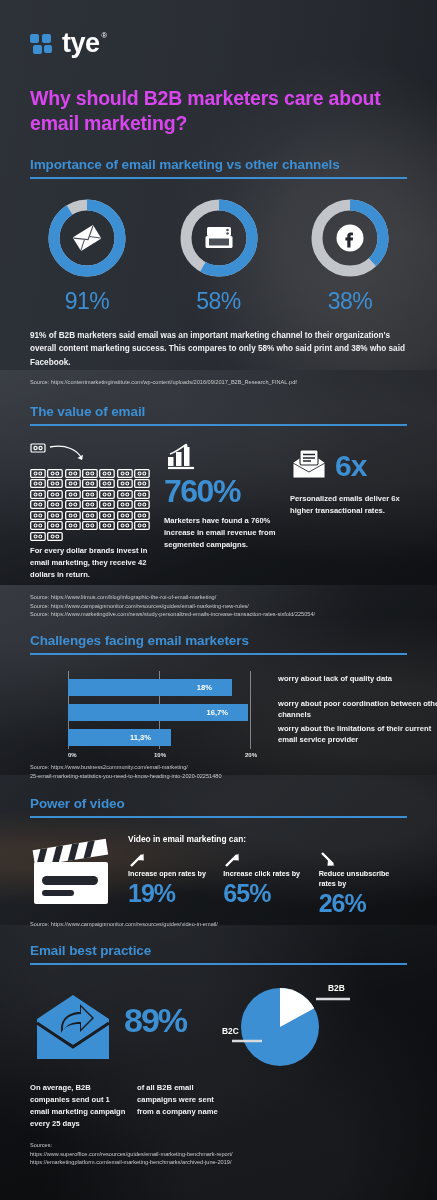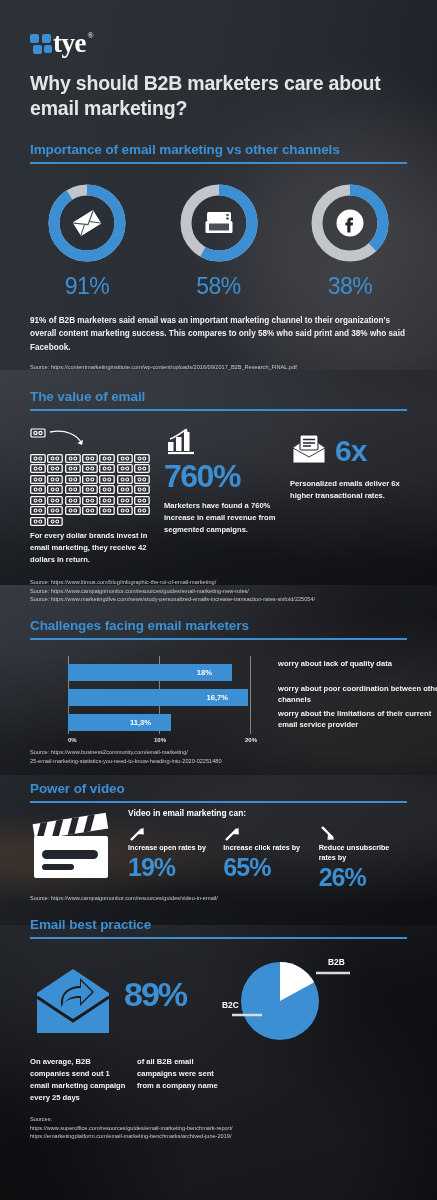--- a/index.html
+++ b/index.html
@@ -33,32 +33,32 @@
       linear-gradient(140deg,#2e3138 0%,#17191d 50%,#0b0c0e 100%); }
   .bg-e { top:925px; height:275px; background:
       radial-gradient(ellipse at 30% 18%, rgba(85,88,95,.28) 0 18%, rgba(0,0,0,0) 55%),
       radial-gradient(ellipse at 60% 85%, rgba(60,62,68,.35) 0 22%, rgba(0,0,0,0) 60%),
       linear-gradient(165deg,#23262b 0%,#0d0e11 45%,#050506 100%); }
   .shade { position:absolute; inset:0; background:rgba(20,22,26,.34); z-index:1; }
 
   .content { position:relative; z-index:2; padding:0 30px; }
 
   
-  .logo-row { padding-top:30px; display:flex; align-items:center; gap:1px;font-family:Liberation Serif, serif; }
+  .logo-row { padding-top:30px; display:flex; align-items:center; gap:10px; }
   .logo-mark { width:22px; height:20px; position:relative; }
   .logo-mark i { position:absolute; background:#3d8fd4; border-radius:2px; display:block; }
   .sq1 { left:0;  top:0;    width:9px; height:9px; }
   .sq2 { left:12px;top:0;   width:9px; height:9px; }
   .sq3 { left:3px; top:11px;width:9px; height:9px; }
   .sq4 { left:14px;top:11px;width:8px; height:8px; }
   .logo-word { font-size:27px; font-weight:700; letter-spacing:-.5px; color:#fff; line-height:1; position:relative; }
   .logo-word sup { font-size:8px; position:absolute; top:2px; right:-7px; font-weight:400; }
 
   
-  .headline { margin-top:14px; font-size:19.5px; font-weight:700; line-height:1.26; color:#e5e5e5; letter-spacing:-.2px; }
+  .headline { margin-top:29px; font-size:19.5px; font-weight:700; line-height:1.26; color:#d946ef; letter-spacing:-.2px; }
 
   
   .sec-title { color:#3d8fd4; font-size:13.5px; font-weight:700; letter-spacing:-.1px; }
   .rule { height:2px; background:#3d8fd4; margin-top:5px; }
 
   
   .donuts { display:flex; justify-content:space-between; margin-top:18px; padding:0 7px; }
   .donut-cell { width:100px; text-align:center; }
   .donut { width:82px; height:82px; margin:0 auto; position:relative; }
   .donut svg { display:block; }
@@ -84,21 +84,21 @@
   .chart { margin-top:16px; position:relative; height:92px; }
   .plot { position:absolute; left:38px; top:0; width:200px; height:78px; }
   .gridline { position:absolute; top:0; width:1px; height:78px; background:rgba(210,212,216,.55); }
   .bar { position:absolute; height:17px; background:#3d8fd4; display:flex; align-items:center; justify-content:flex-end; }
   .bar span { font-size:7.6px; font-weight:700; color:#fff; padding-right:20px; }
   .xlab { position:absolute; top:81px; font-size:6px; color:#e6e7e9; font-weight:700; }
   .chal-list { position:absolute; left:248px; top:2px; width:165px; }
   .chal-item { font-size:7.6px; line-height:1.5; color:#f2f3f4; font-weight:700; }
 
   
-  .video-wrap { display:flex; margin-top:5px; gap:10px; }
+  .video-wrap { display:flex; margin-top:16px; gap:10px; }
   .clap { flex:0 0 88px; }
   .vid-right { flex:1; }
   .vid-lead { font-size:8.4px; font-weight:700; color:#fff; margin-bottom:7px; }
   .vid-cols { display:flex; gap:7px; }
   .vid-col { flex:1; }
   .arrow-ico { height:18px; }
   .vid-label { font-size:7.2px; font-weight:700; color:#fff; line-height:1.35; }
   .vid-num { font-size:25px; font-weight:700; color:#3d8fd4; line-height:1.05; letter-spacing:-1px; margin-top:1px; }
 
   

